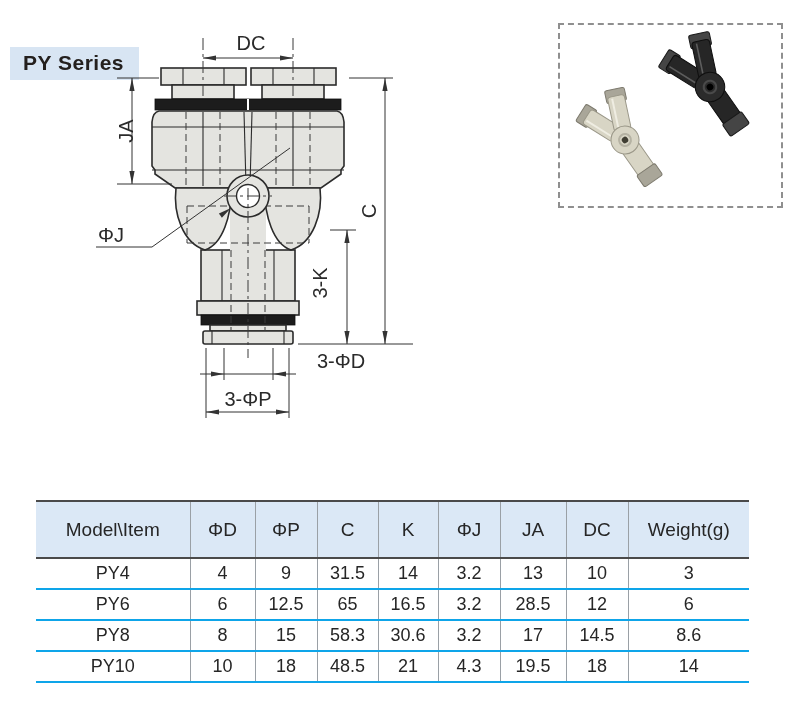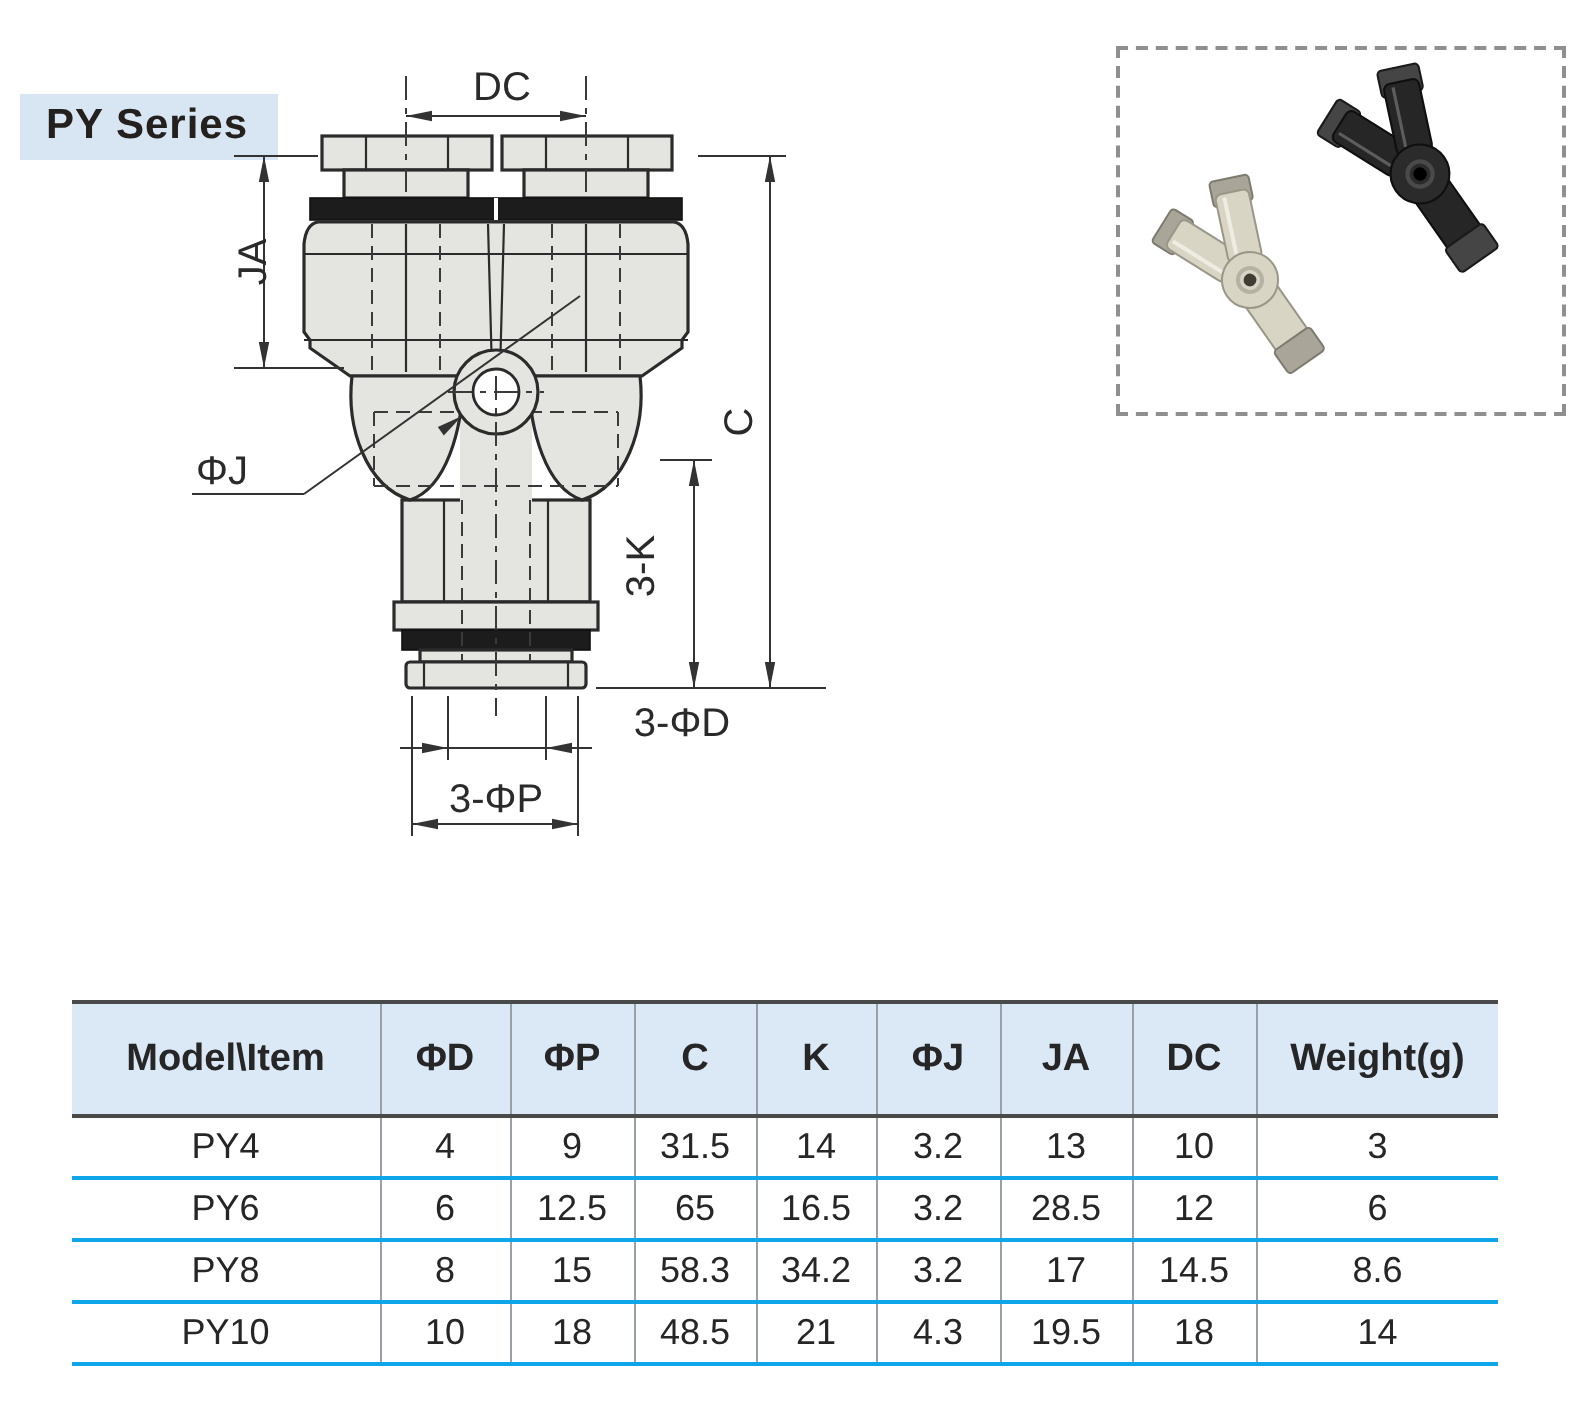--- a/index.html
+++ b/index.html
@@ -17,21 +17,21 @@
     position:absolute;left:558px;top:23px;width:225px;height:185px;
     border:2px dashed #8f8f8f;background:#ffffff;box-sizing:border-box;
   }
   
   .spec{
     position:absolute;left:36px;top:500px;width:713px;
     border-collapse:collapse;table-layout:fixed;
     font-size:18px;color:#262626;text-align:center;
   }
   .spec th{
-    background:#dbe8f6;font-weight:bold;height:33px;font-size:19px;
+    background:#dbe8f6;font-weight:normal;height:33px;font-size:19px;
     border-top:2px solid #4a4a4a;border-bottom:2px solid #4a4a4a;padding:11px;
   }
   .spec td{height:29px;border-bottom:2px solid #0ea5e9;padding:0;}
   .spec th + th, .spec td + td{border-left:1px solid #9aa0a6;}
   
   .outline{fill:#e4e4e0;stroke:#2b2b2b;stroke-width:1.6;}
   .seam{stroke:#2b2b2b;stroke-width:1.1;fill:none;}
   .blackband{fill:#1c1c1c;stroke:#111;stroke-width:.8;}
   .hidden-line{stroke:#3a3a3a;stroke-width:1;fill:none;stroke-dasharray:7 4;}
   .centerline{stroke:#3a3a3a;stroke-width:1;fill:none;stroke-dasharray:12 4 3 4;}
@@ -252,21 +252,21 @@
         <td>3.2</td>
         <td>28.5</td>
         <td>12</td>
         <td>6</td>
       </tr>
       <tr>
         <td>PY8</td>
         <td>8</td>
         <td>15</td>
         <td>58.3</td>
-        <td>34.2</td>
+        <td>30.6</td>
         <td>3.2</td>
         <td>17</td>
         <td>14.5</td>
         <td>8.6</td>
       </tr>
       <tr>
         <td>PY10</td>
         <td>10</td>
         <td>18</td>
         <td>48.5</td>

